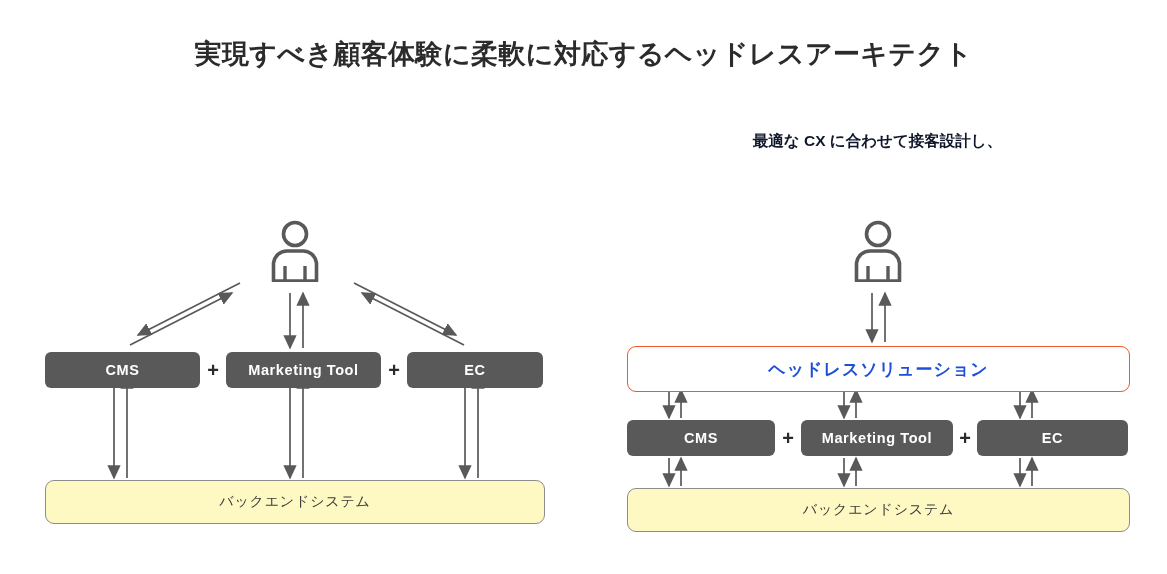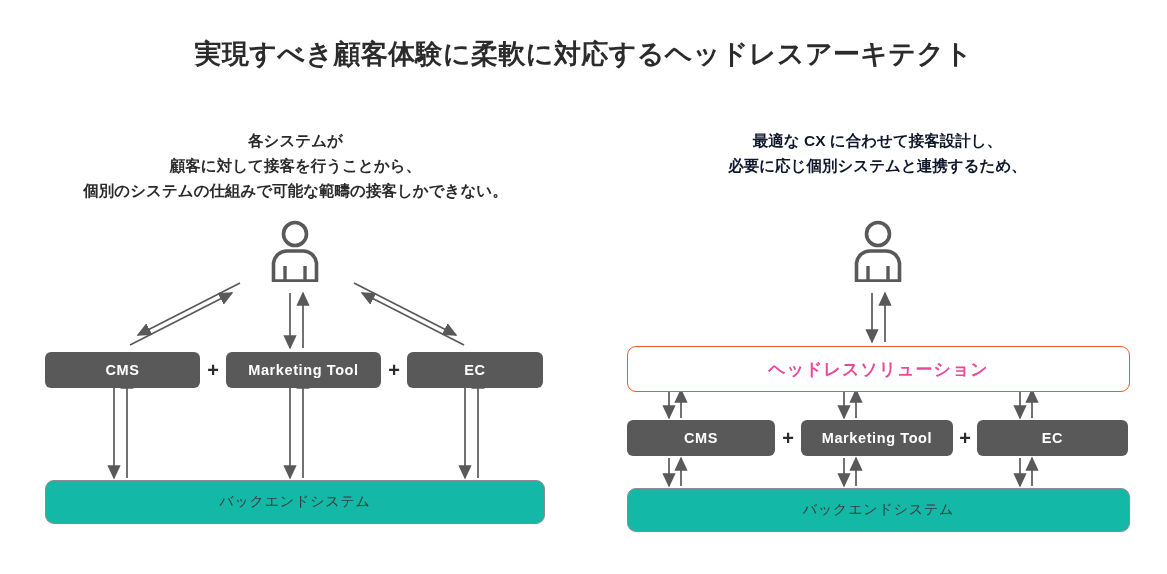--- a/index.html
+++ b/index.html
@@ -86,35 +86,35 @@
     align-items: center;
     justify-content: center;
     width: 18px;
     height: 36px;
   }
   .outline-box {
     position: absolute;
     height: 42px;
     border: 1.4px solid #8c8c8c;
     border-radius: 9px;
-    background: #14b8a6;
+    background: #fef9c3;
     color: #3a3a3a;
     font-size: 14px;
     display: flex;
     align-items: center;
     justify-content: center;
     letter-spacing: 0.8px;
   }
   .accent-box {
     position: absolute;
     height: 44px;
     border: 1.6px solid #ef5a26;
     border-radius: 9px;
     background: #ffffff;
-    color: #ec4899;
+    color: #1d4ed8;
     font-size: 17px;
     font-weight: bold;
     display: flex;
     align-items: center;
     justify-content: center;
     letter-spacing: 1px;
   }
 
   
   .arrows {
@@ -126,25 +126,20 @@
     pointer-events: none;
   }
 </style>
 </head>
 <body>
 
 <div id="page-title">実現すべき顧客体験に柔軟に対応するヘッドレスアーキテクト</div>
 
 <div class="panel" id="panel-left">
 
-  <div class="caption dark">
-    <span class="ln">各システムが</span>
-    <span class="ln">顧客に対して接客を行うことから、</span>
-    <span class="ln">個別のシステムの仕組みで可能な範疇の接客しかできない。</span>
-  </div>
 
   <div class="person" id="person-left">
     <svg width="56" height="62" viewBox="0 0 56 62" xmlns="http://www.w3.org/2000/svg">
       <circle cx="28" cy="14" r="11.5" fill="none" stroke="#595959" stroke-width="3.6"></circle>
       <path d="M6.5 61 L6.5 43 A13.5 13.5 0 0 1 20 31 L36 31 A13.5 13.5 0 0 1 49.5 43 L49.5 61 Z" fill="none" stroke="#595959" stroke-width="3.6" stroke-linejoin="round"></path>
       <line x1="18" y1="46" x2="18" y2="61" stroke="#595959" stroke-width="3.4"></line>
       <line x1="38" y1="46" x2="38" y2="61" stroke="#595959" stroke-width="3.4"></line>
     </svg>
   </div>
 
@@ -184,21 +179,20 @@
   <div class="plus" style="left:367px; top:232px;">+</div>
   <div class="sys-box" style="left:389px; top:232px; width:136px;">EC</div>
 
   <div class="outline-box" style="left:27px; top:360px; width:498px;">バックエンドシステム</div>
 </div>
 
 <div class="panel" id="panel-right">
 
   <div class="caption accent">
     <span class="ln">最適な CX に合わせて接客設計し、</span>
-    <span class="ln">必要に応じ個別システムと連携するため、</span>
   </div>
 
   <div class="person" id="person-right">
     <svg width="56" height="62" viewBox="0 0 56 62" xmlns="http://www.w3.org/2000/svg">
       <circle cx="28" cy="14" r="11.5" fill="none" stroke="#595959" stroke-width="3.6"></circle>
       <path d="M6.5 61 L6.5 43 A13.5 13.5 0 0 1 20 31 L36 31 A13.5 13.5 0 0 1 49.5 43 L49.5 61 Z" fill="none" stroke="#595959" stroke-width="3.6" stroke-linejoin="round"></path>
       <line x1="18" y1="46" x2="18" y2="61" stroke="#595959" stroke-width="3.4"></line>
       <line x1="38" y1="46" x2="38" y2="61" stroke="#595959" stroke-width="3.4"></line>
     </svg>
   </div>

